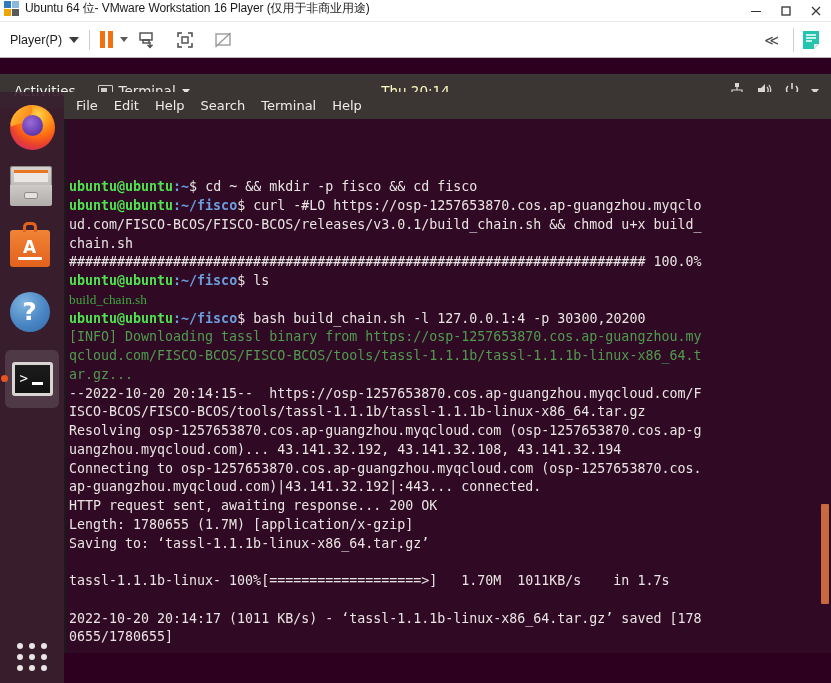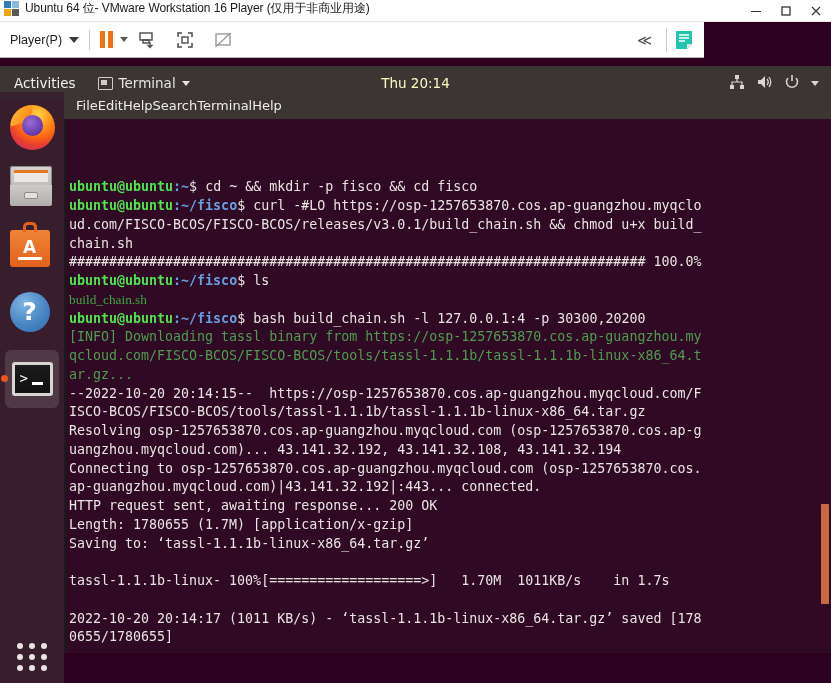--- a/index.html
+++ b/index.html
@@ -36,21 +36,21 @@
   .vm-winbtns {
     margin-left: auto; display: flex; align-items: center; height: 22px;
   }
   .vm-winbtn {
     width: 30px; height: 22px; display: flex; align-items: center; justify-content: center;
     font-size: 12px; color: #333;
   }
   .vm-winbtn svg { display: block; }
 
   .vm-toolbar {
-    position: absolute; left: 0; top: 22px; width: 704px; height: 36px;
+    position: absolute; left: 0; top: 22px; width: 831px; height: 36px;
     background: #ffffff; border-bottom: 1px solid #b9b9b9;
     display: flex; align-items: center;
   }
   .vm-player-menu {
     display: flex; align-items: center; gap: 7px;
     margin-left: 10px; font-size: 12.5px; color: #202020;
   }
   .tri-down {
     width: 0; height: 0; border-left: 5px solid transparent;
     border-right: 5px solid transparent; border-top: 6px solid #3b3b3b;
@@ -69,21 +69,21 @@
   .vm-note {
     width: 22px; height: 22px; margin-right: 9px;
   }
 
   
   .ubuntu {
     position: absolute; left: 0; top: 58px; width: 831px; height: 625px;
     background: #2c001e; overflow: hidden;
   }
   .topbar {
-    position: absolute; left: 0; top: 8px; width: 831px; height: 34px;
+    position: absolute; left: 0; top: 16px; width: 831px; height: 34px;
     background: #3b3634;
     display: flex; align-items: center;
     font-size: 13.5px; color: #e6e3e1;
     font-family: "DejaVu Sans", sans-serif;
   }
   .activities { margin-left: 14px; font-size: 13.5px; color: #f2f0ee; }
   .topbar-app {
     margin-left: 22px; display: flex; align-items: center; gap: 6px;
   }
   .term-mini-ico {
@@ -225,21 +225,21 @@
     background: #6e6661;
   }
   .tbtn.close { background: #e05f31; }
   .tbtn .g { display: block; }
   .tbtn .min { width: 8px; height: 2px; background: #2b2724; }
   .tbtn .max { width: 9px; height: 7px; border: 1.6px solid #2b2724; }
   .tbtn .cls { color: #3a1f14; font-size: 12px; line-height: 1; font-family: "DejaVu Sans", sans-serif; }
 
   .term-menubar {
     height: 27px; background: #3b3634; display: flex; align-items: center;
-    padding-left: 12px; 
+    padding-left: 12px; gap: 16px;
     font-size: 13px; color: #eeebe9;
     font-family: "DejaVu Sans", sans-serif;
   }
 
   .term-body {
     position: relative;
     height: 534px; background: #300a24;
     padding: 3px 0 0 5px;
     font-family: "DejaVu Sans Mono", monospace;
     font-size: 13.3px; line-height: 18.75px;

